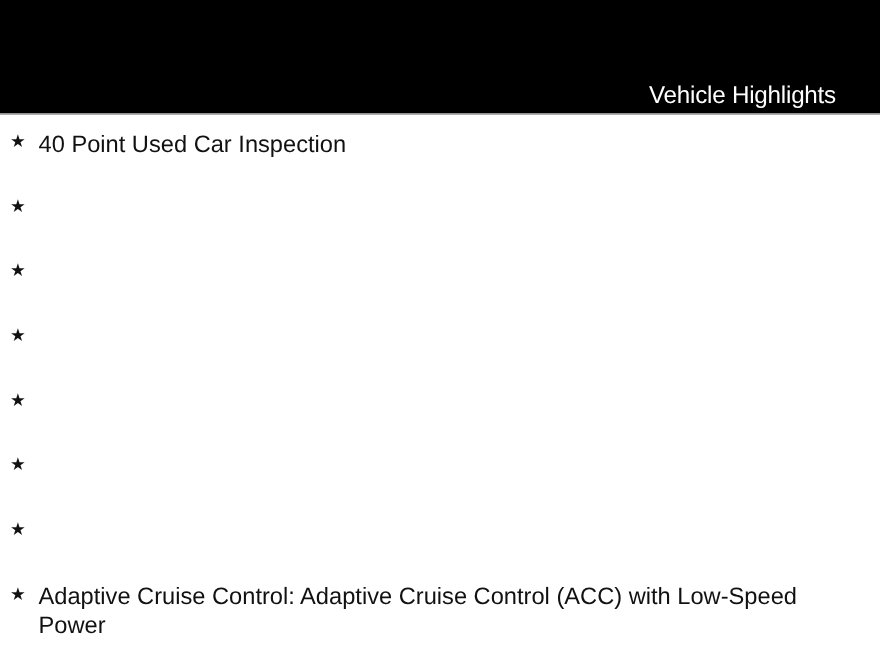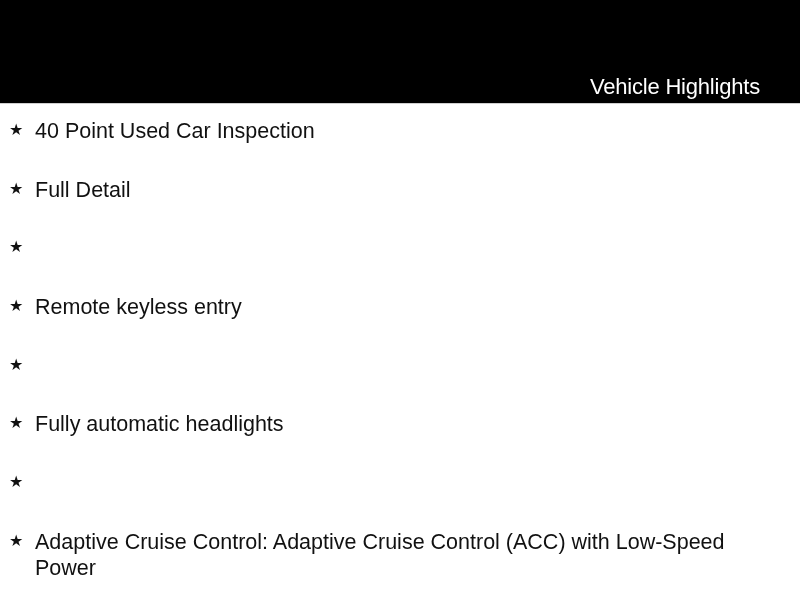--- a/index.html
+++ b/index.html
@@ -19,35 +19,32 @@
   <div class="title">Vehicle Highlights</div>
 </div>
 
 <ul class="list">
   <li class="item">
       <span class="star">★</span>
       <span class="label">40 Point Used Car Inspection</span>
     </li>
   <li class="item">
       <span class="star">★</span>
-      <span class="label">Full Detail</span>
     </li>
   <li class="item">
       <span class="star">★</span>
     </li>
   <li class="item">
       <span class="star">★</span>
-      <span class="label">Remote keyless entry</span>
     </li>
   <li class="item">
       <span class="star">★</span>
     </li>
   <li class="item">
       <span class="star">★</span>
-      <span class="label">Fully automatic headlights</span>
     </li>
   <li class="item">
       <span class="star">★</span>
     </li>
   <li class="item multi">
       <span class="star">★</span>
       <span class="label">Adaptive Cruise Control: Adaptive Cruise Control (ACC) with Low-Speed Power</span>
     </li>
 </ul>
 

